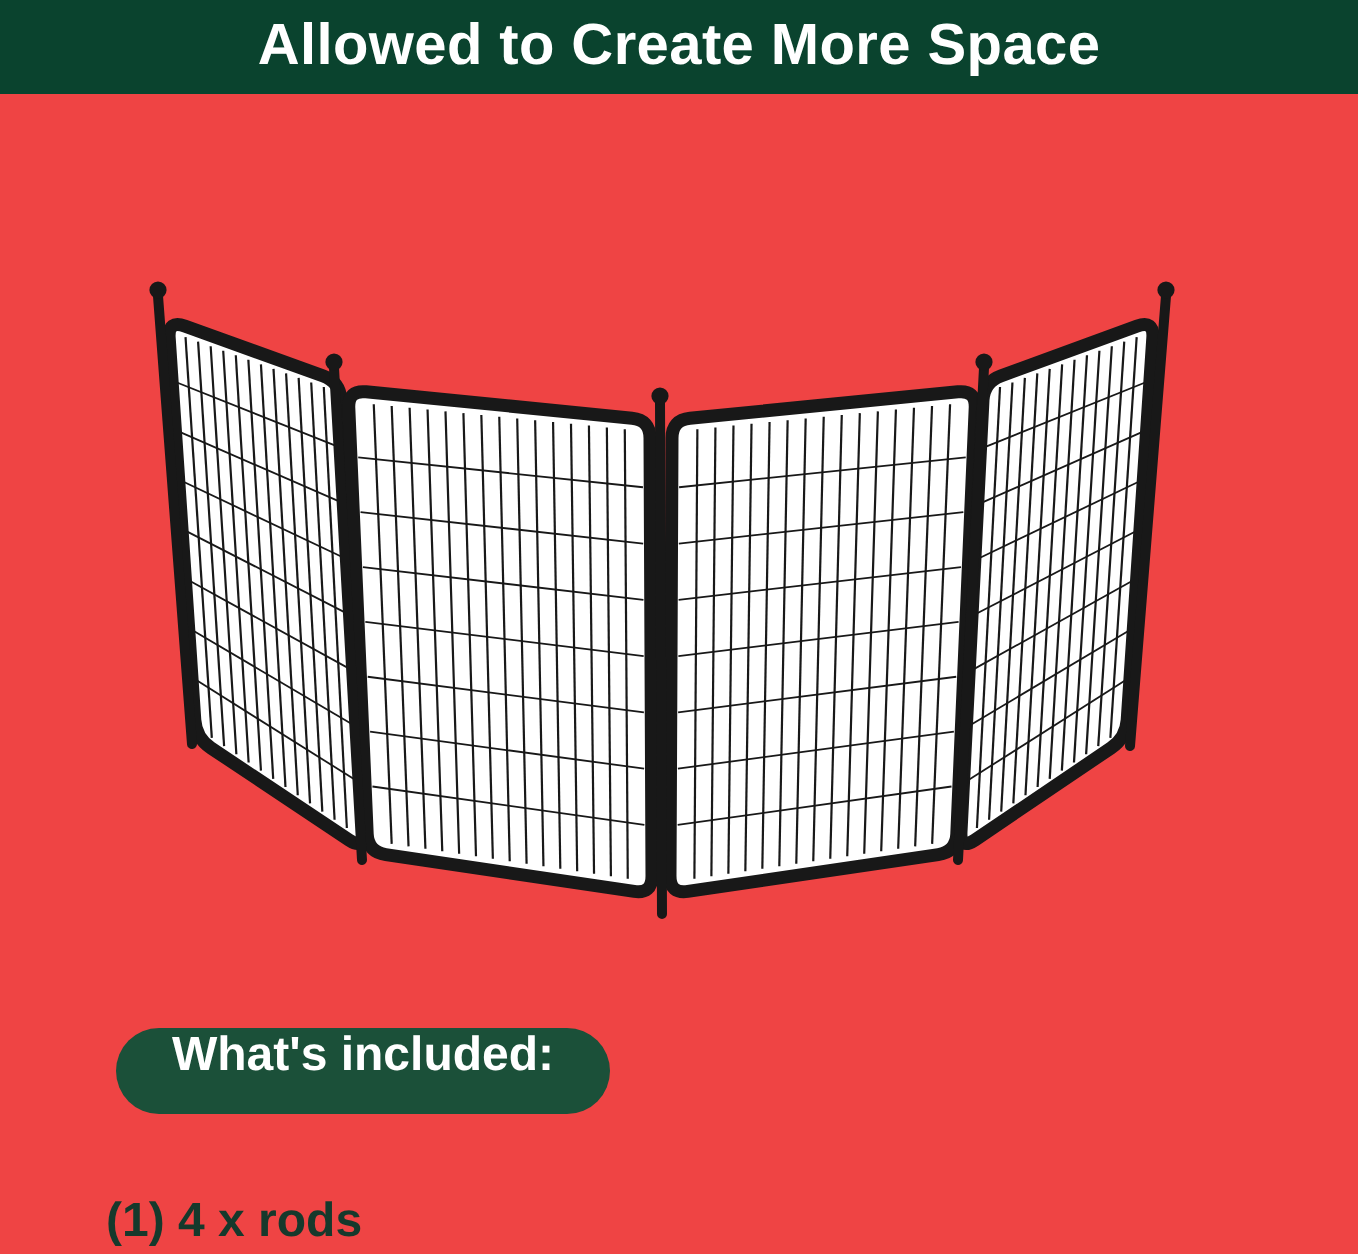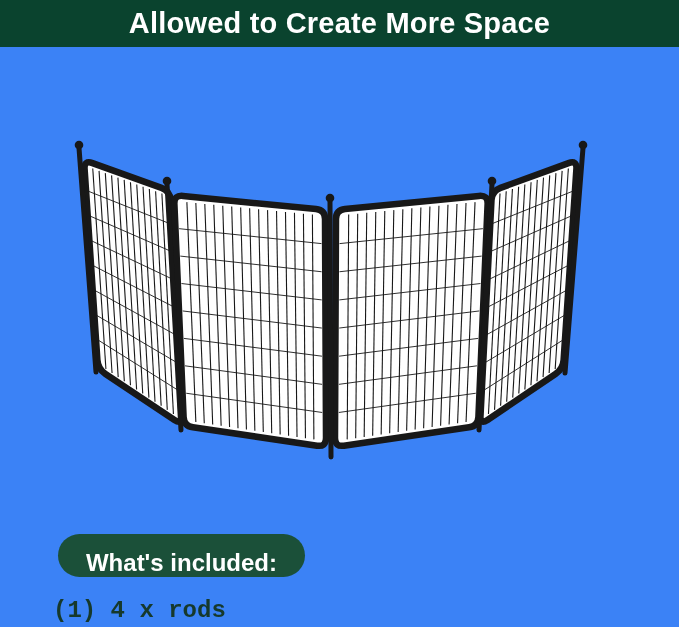--- a/index.html
+++ b/index.html
@@ -1,41 +1,41 @@
 <!DOCTYPE html>
 <html><head>
 <meta charset="utf-8">
 <style>
   html,body{margin:0;padding:0;background:#ffffff;}
   .page{
-    position:relative;width:679px;height:627px;background:#3b82f6;overflow:hidden;
+    position:relative;width:679px;height:627px;background:#ef4444;overflow:hidden;
     font-family:"Liberation Sans",sans-serif;
   }
   .banner{
     position:absolute;top:0;left:0;width:679px;height:47px;
     background:var(--banner-bg,#0a432e);
     display:flex;align-items:center;justify-content:center;
   }
   .banner h1{
     margin:0;color:#ffffff;font-size:29px;font-weight:700;letter-spacing:.2px;
     white-space:nowrap;
   }
   .fence{
     position:absolute;left:0;top:0;width:679px;height:627px;display:block;
     pointer-events:none;
   }
   .badge{
     position:absolute;left:58px;top:514px;width:247px;height:43px;
     background:var(--badge-bg,#1b5039);border-radius:22px;
-    display:flex;align-items:flex-end;justify-content:center;margin-top:20px;
+    display:flex;align-items:flex-start;justify-content:center;
   }
   .badge span{color:#ffffff;font-size:24px;font-weight:700;white-space:nowrap;}
   .items{
     position:absolute;left:0;top:596px;width:679px;height:31px;
-    color:var(--item-text,#16392c);font-size:24px;font-weight:700;font-family:Liberation Mono, monospace;
+    color:var(--item-text,#16392c);font-size:24px;font-weight:700;
   }
   .item{position:absolute;top:1px;white-space:nowrap;}
   .item-1{left:53px;}
   .item-2{left:312px;}
 </style>
 </head>
 <body>
 
 <div class="page" style="--banner-bg: #0a432e; --badge-bg: #1b5039; --item-text: #16392c;">
 

